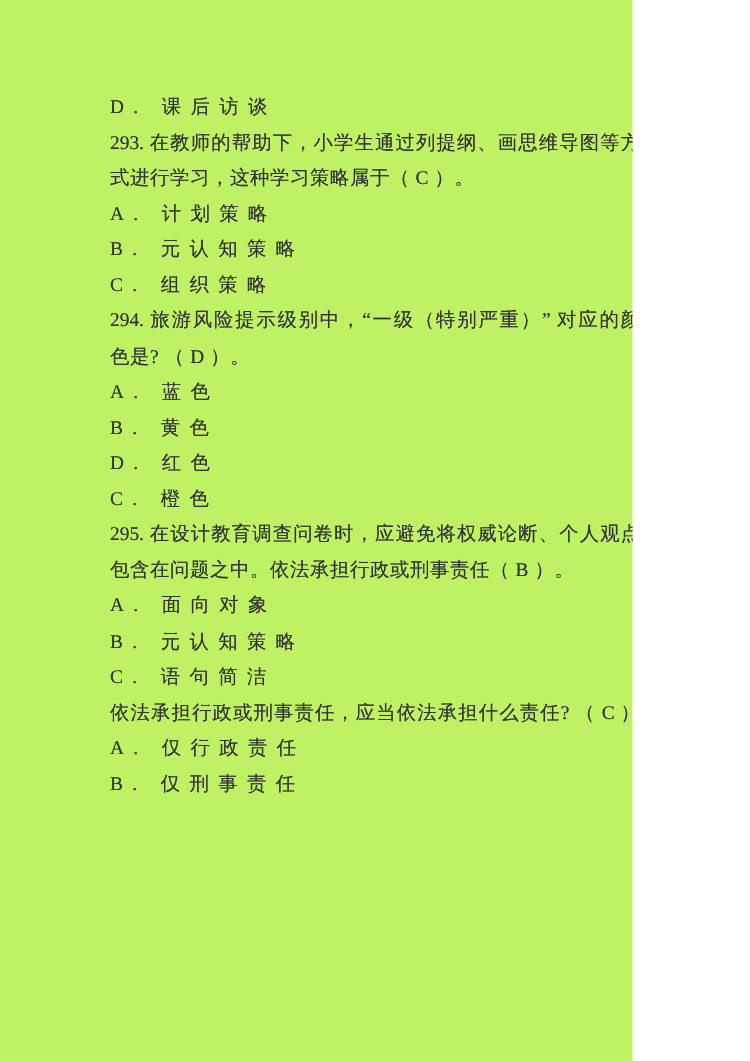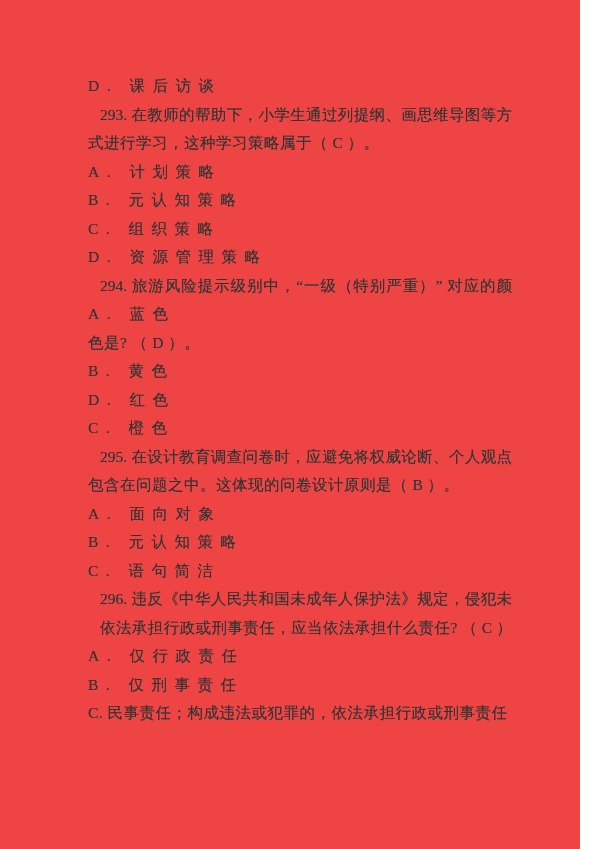--- a/index.html
+++ b/index.html
@@ -2,23 +2,23 @@
 <html><head>
 <meta charset="utf-8">
 <style>
   html, body {
     margin: 0;
     padding: 0;
     background: #ffffff;
   }
   .page {
     position: relative;
-    width: 580px;
+    width: 506px;
     height: 849px;
-    background: #ef4444;
+    background: #bef264;
     overflow: hidden;
     font-family: "Liberation Serif", "DejaVu Serif", serif;
   }
   .textcol {
     position: absolute;
     left: 88px;
     top: 72px;
     width: 424px;
   }
   .line {
@@ -30,55 +30,51 @@
     white-space: nowrap;
     overflow: hidden;
     text-shadow: 0 0 0.5px rgba(70,70,70,0.7);
   }
   
   .just {
     white-space: normal;
     letter-spacing: 0;
     text-align: justify;
     text-align-last: justify;
-    margin-left: 12px;
   }
   
   .opt {
     letter-spacing: 7.5px;
   }
 </style>
 </head>
 <body>
 
 <div class="page">
   <div class="textcol">
 
     <div class="line opt">D. 课后访谈</div>
 
     <div class="line just">293. 在教师的帮助下，小学生通过列提纲、画思维导图等方</div>
     <div class="line">式进行学习，这种学习策略属于（ C ）。</div>
     <div class="line opt">A. 计划策略</div>
     <div class="line opt">B. 元认知策略</div>
     <div class="line opt">C. 组织策略</div>
-    <div class="line opt">D. 资源管理策略</div>
 
     <div class="line just">294. 旅游风险提示级别中，“一级（特别严重）” 对应的颜</div>
+    <div class="line">色是? （ D ）。</div>
     <div class="line opt">A. 蓝色</div>
-    <div class="line">色是? （ D ）。</div>
     <div class="line opt">B. 黄色</div>
     <div class="line opt">D. 红色</div>
     <div class="line opt">C. 橙色</div>
 
     <div class="line just">295. 在设计教育调查问卷时，应避免将权威论断、个人观点</div>
-    <div class="line">包含在问题之中。这体现的问卷设计原则是（ B ）。</div>
+    <div class="line">包含在问题之中。依法承担行政或刑事责任（ B ）。</div>
     <div class="line opt">A. 面向对象</div>
     <div class="line opt">B. 元认知策略</div>
     <div class="line opt">C. 语句简洁</div>
 
-    <div class="line just">296. 违反《中华人民共和国未成年人保护法》规定，侵犯未</div>
     <div class="line just">依法承担行政或刑事责任，应当依法承担什么责任? （ C ）</div>
     <div class="line opt">A. 仅行政责任</div>
     <div class="line opt">B. 仅刑事责任</div>
-    <div class="line">C. 民事责任；构成违法或犯罪的，依法承担行政或刑事责任</div>
 
   </div>
 </div>
 
 </body></html>

